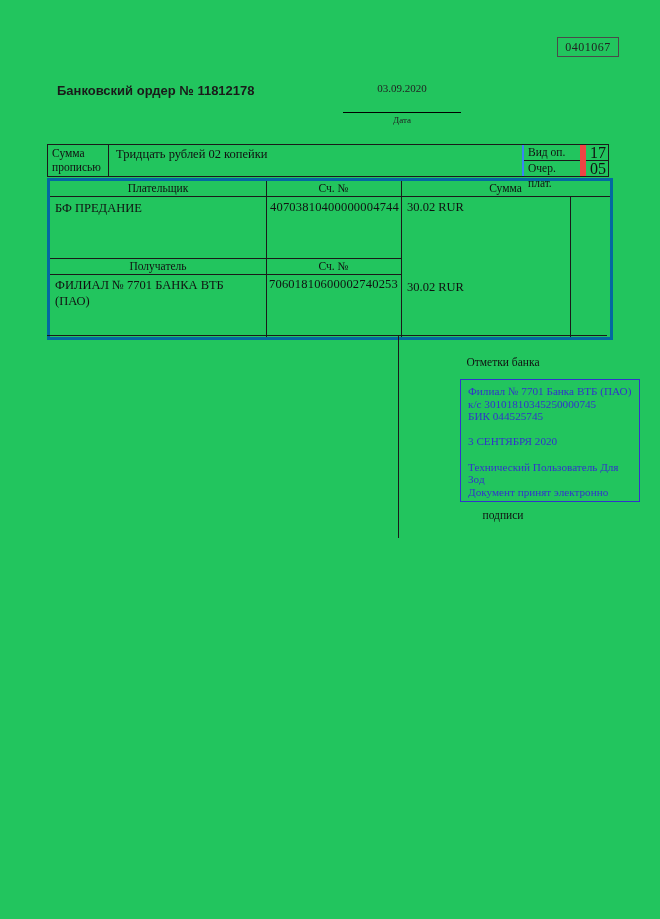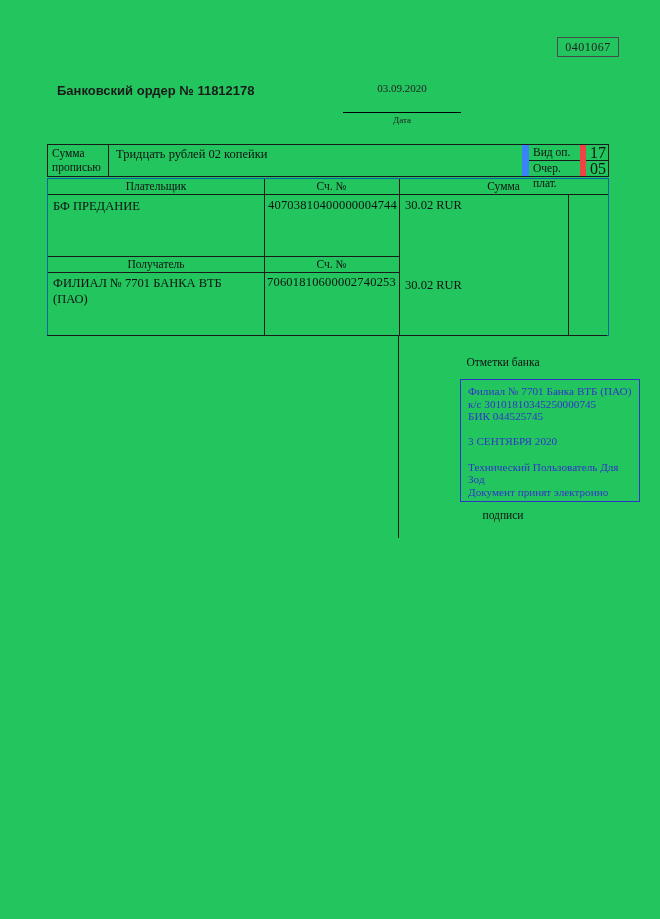--- a/index.html
+++ b/index.html
@@ -25,27 +25,27 @@
   }
   .date-block{left:343px;top:82px;width:118px;text-align:center;}
   .date-value{font-size:11px;border-bottom:1px solid #000;padding-bottom:18px;color:#222;}
   .date-label{font-size:9px;margin-top:2px;color:#222;}
 
   
   .s1{left:47px;top:144px;width:560px;height:31px;border:1px solid #1a1a1a;}
   .s1-label{left:0;top:0;width:61px;height:100%;border-right:1px solid #1a1a1a;
     font-size:11.5px;line-height:14px;padding:1px 0 0 4px;box-sizing:border-box;}
   .s1-value{left:62px;top:0;right:87px;font-size:12.5px;padding:2px 9px 0 6px;}
-  .s1-op{left:474px;top:0;width:57px;height:100%;border-left:7px solid #3b82f6;font-size:11.5px;}
+  .s1-op{left:474px;top:0;width:57px;height:100%;border-left:2px solid #3b82f6;font-size:11.5px;}
   .s1-opv{left:532px;top:0;right:0;height:100%;border-left:6px solid #ef4444;font-size:16px;}
   .oprow{height:15px;line-height:15px;padding-left:4px;}
   .oprow.first{border-bottom:1px solid #1a1a1a;}
 
   
-  .s2{left:47px;top:178px;width:560px;height:156px;border:1px solid #0369a1;font-size:12.5px;}
+  .s2{left:47px;top:178px;width:560px;height:156px;border:3px solid #0369a1;font-size:12.5px;}
   .s2 .hdr{top:0;height:15px;border-bottom:1px solid #1a1a1a;font-size:11.5px;line-height:15px;text-align:center;}
   .h-payer{left:0;width:216px;}
   .h-acct{left:216px;width:135px;}
   .h-amt{left:351px;right:0;}
   .vline{width:1px;background:#1a1a1a;}
   .vl-a{left:216px;top:0;height:156px;}
   .vl-b{left:351px;top:0;height:156px;}
   .vl-c{left:520px;top:16px;height:140px;}
   .payer-name{left:5px;top:20px;width:200px;}
   .payer-acct{left:220px;top:19px;width:130px;letter-spacing:.2px;}

